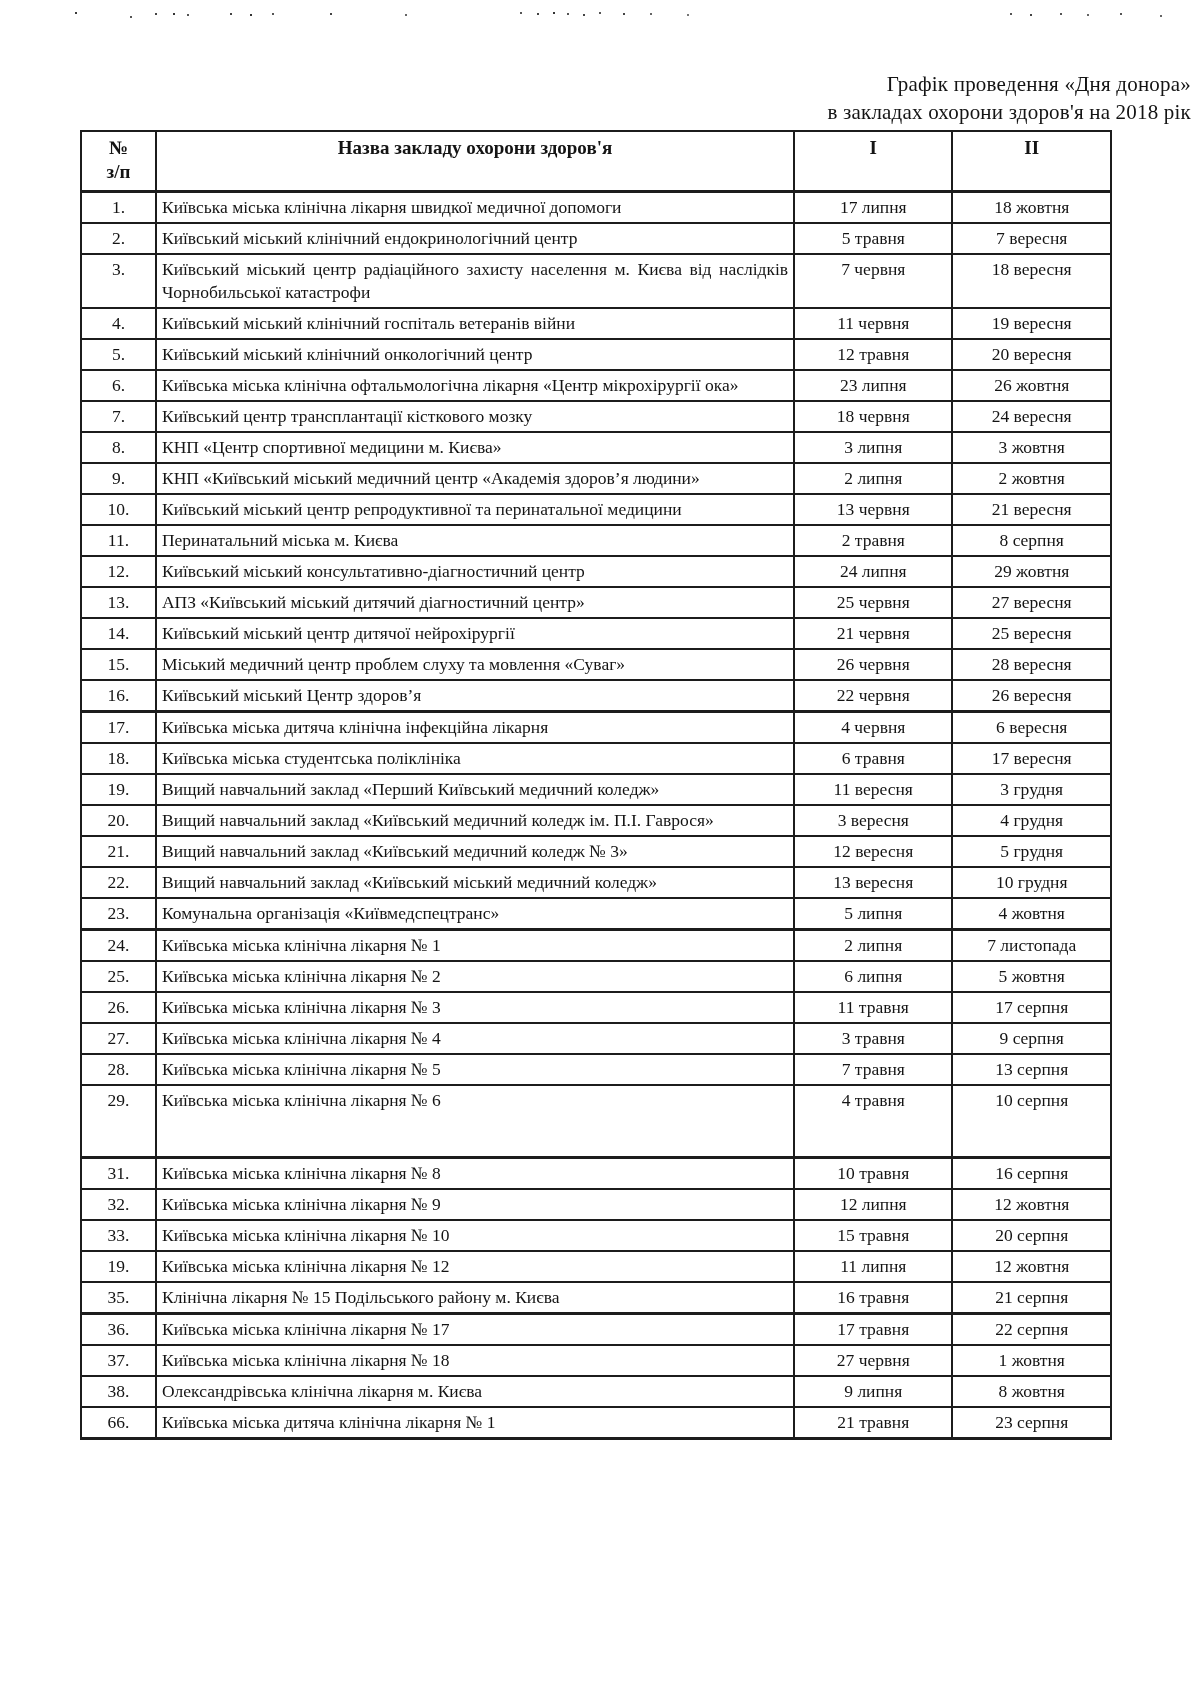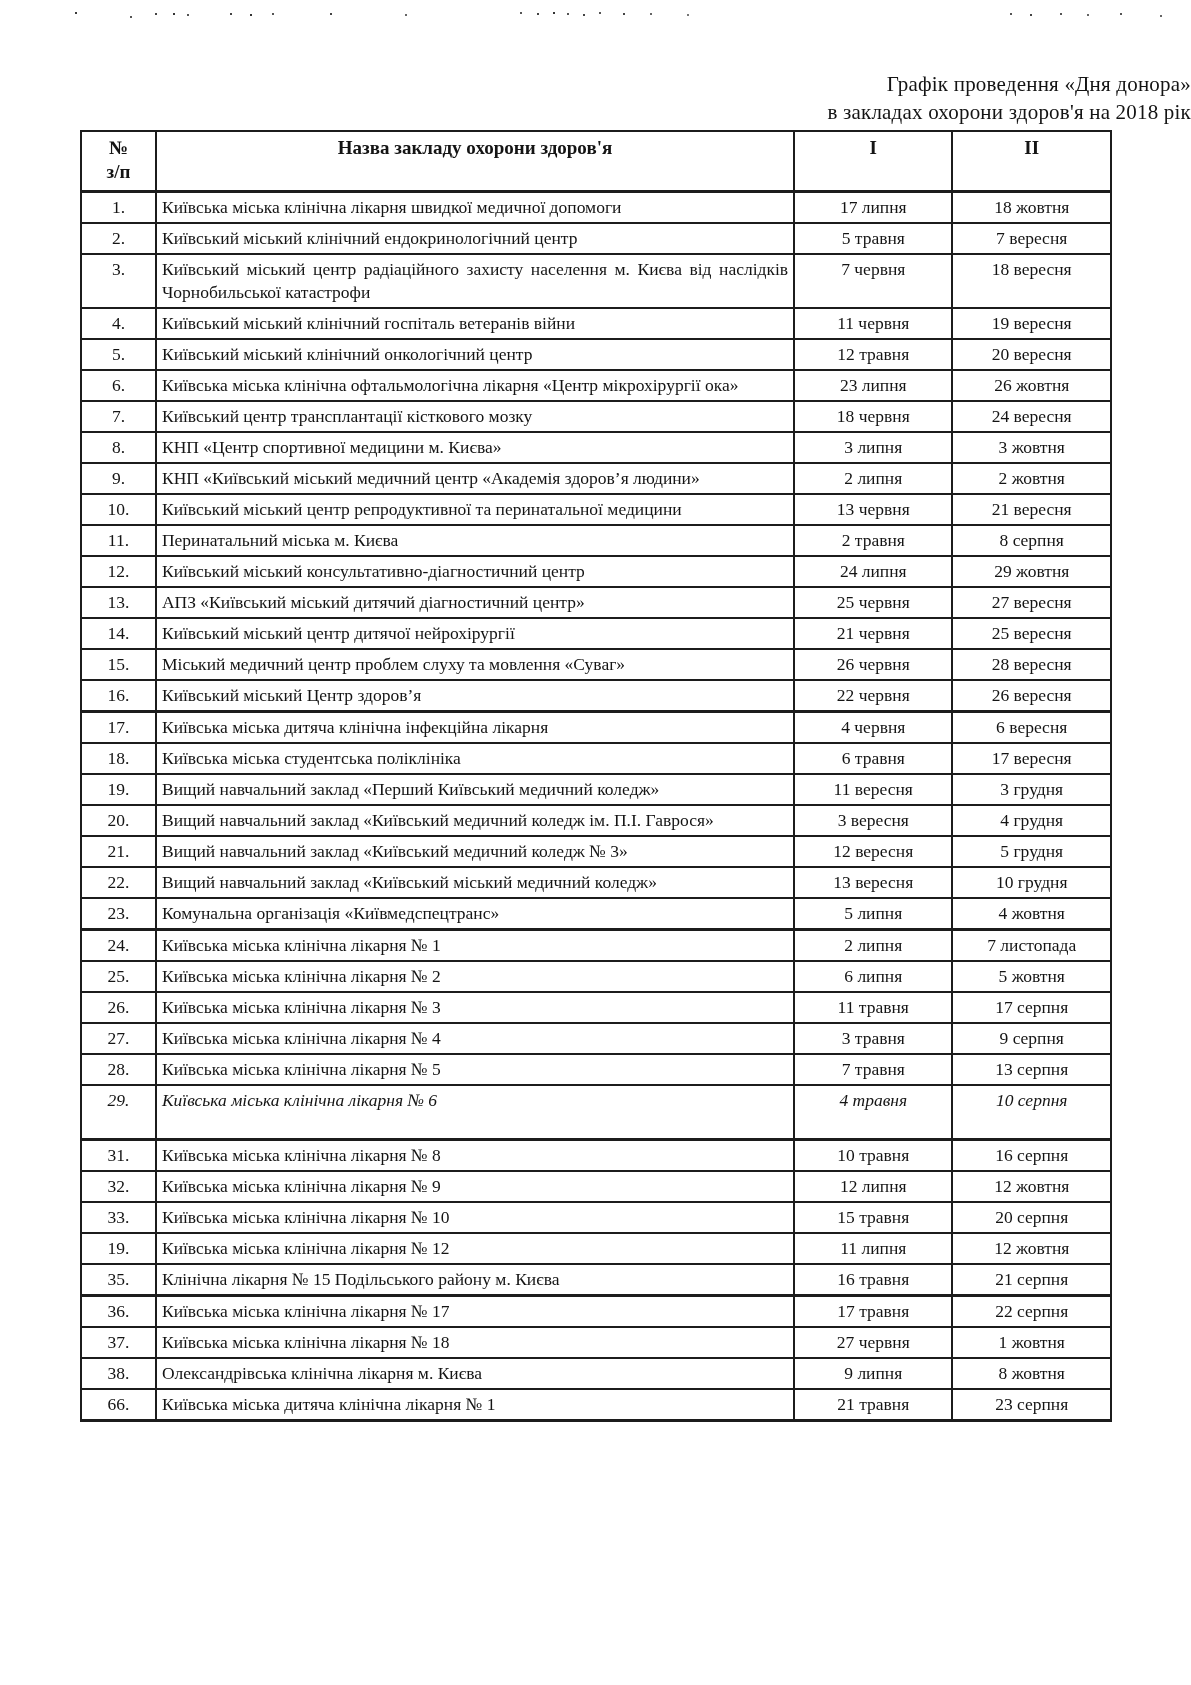--- a/index.html
+++ b/index.html
@@ -69,21 +69,21 @@
   .c-name {
     text-align: justify;
     padding-left: 9px;
     padding-right: 9px;
   }
   .c-date {
     text-align: center;
     white-space: nowrap;
   }
   
-  .doc-table tbody tr:nth-child(29) td { padding-bottom: 26px; font-style: italic; }
+  .doc-table tbody tr:nth-child(29) td { padding-bottom: 44px; }
   
   .doc-table tbody tr:nth-child(16) td,
   .doc-table tbody tr:nth-child(23) td,
   .doc-table tbody tr:nth-child(29) td,
   .doc-table tbody tr:nth-child(34) td,
   .doc-table tbody tr:nth-child(38) td { border-bottom-width: 3px; }
   .doc-table thead th { border-bottom-width: 3px; }
 </style>
 </head>
 <body>

